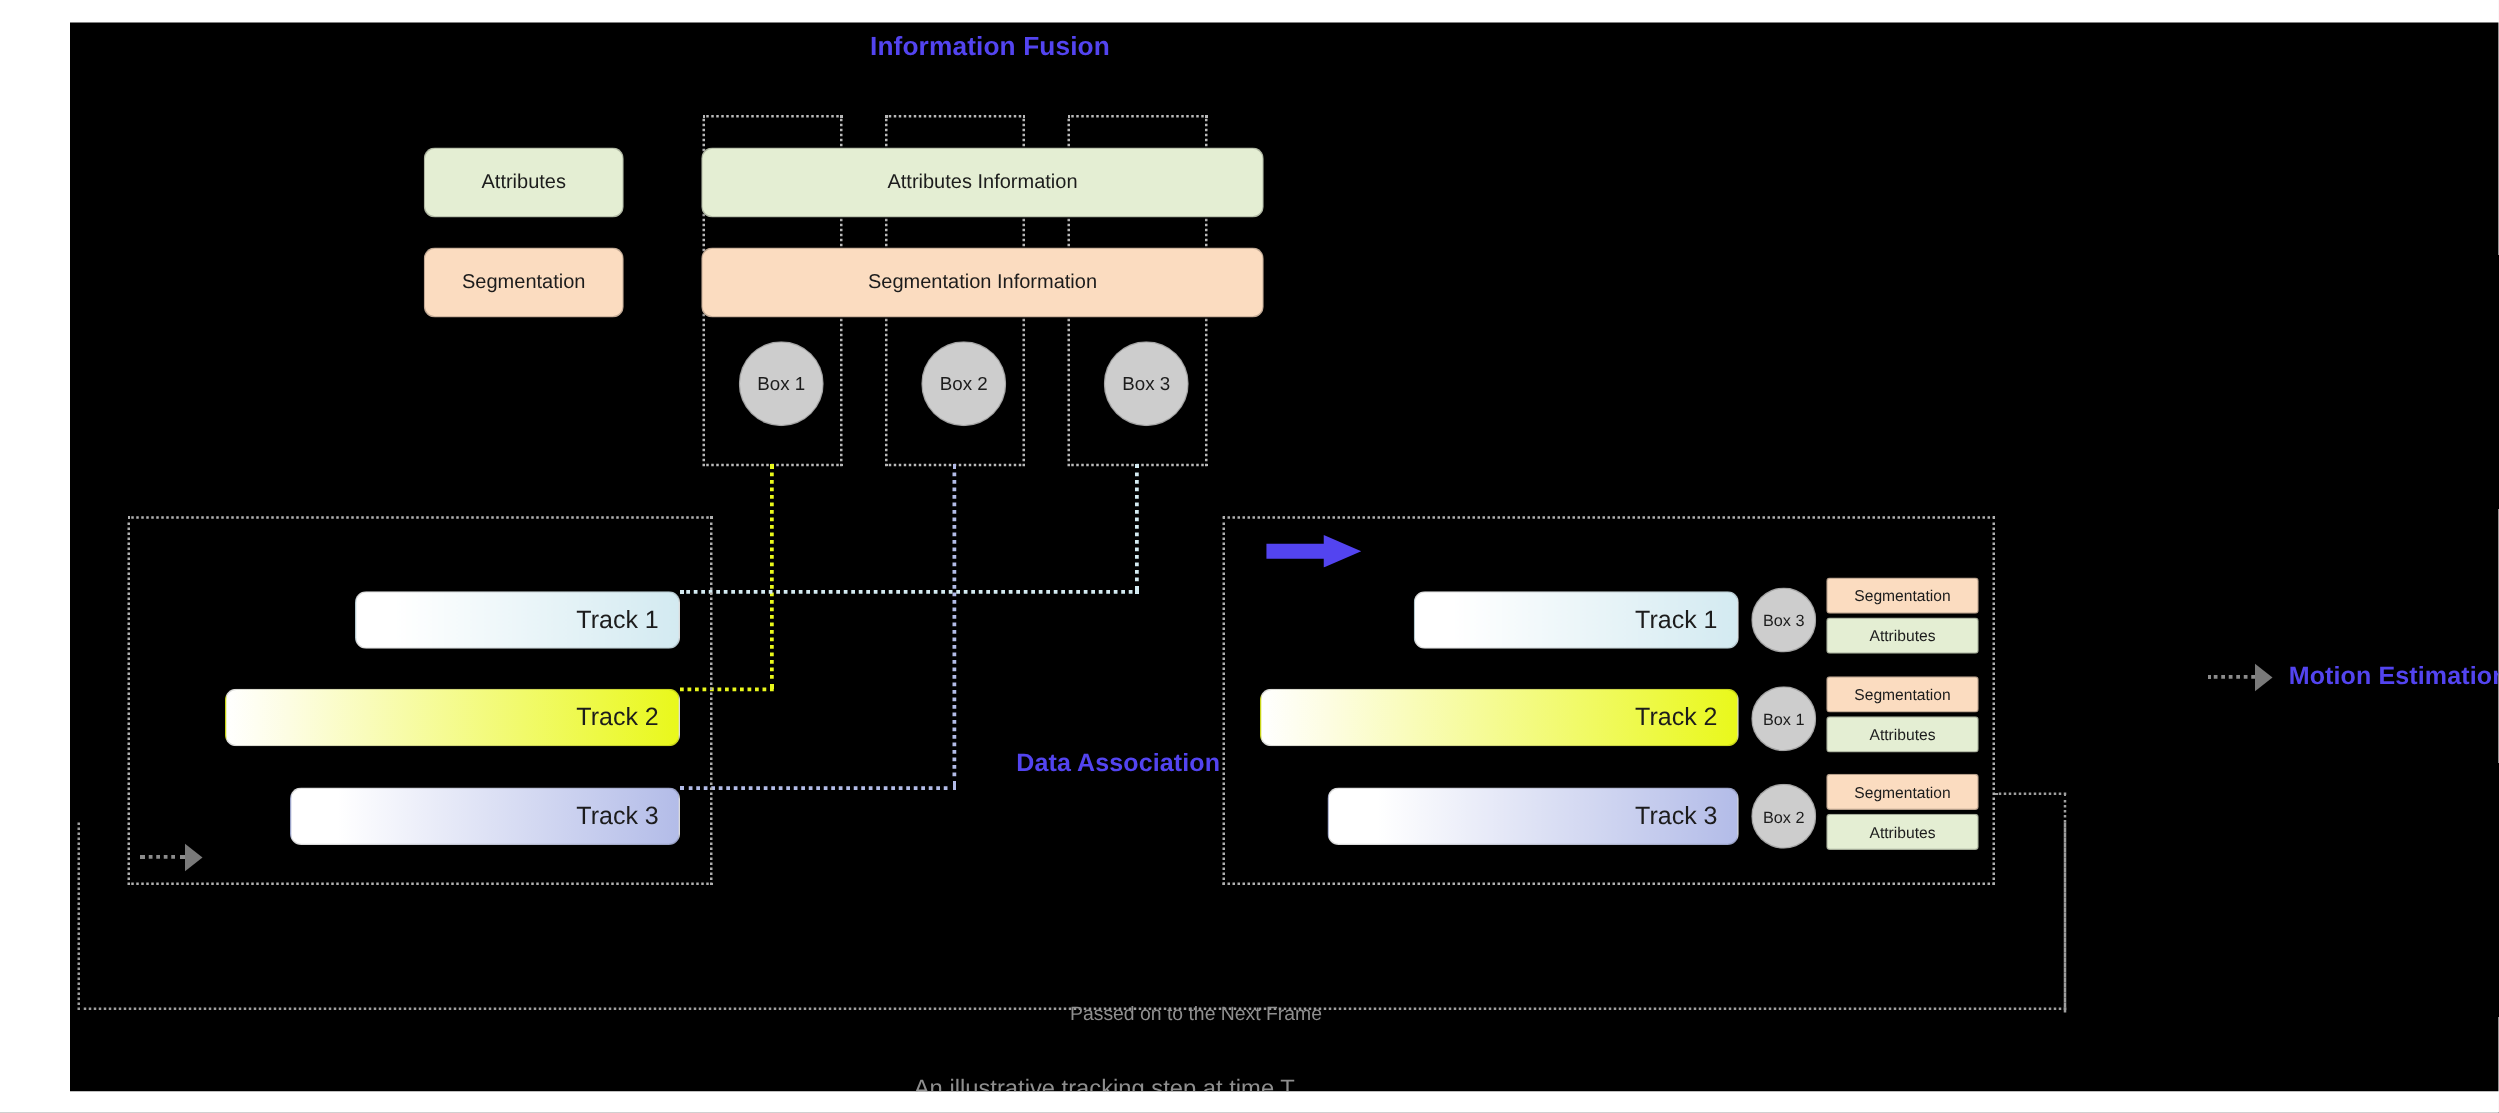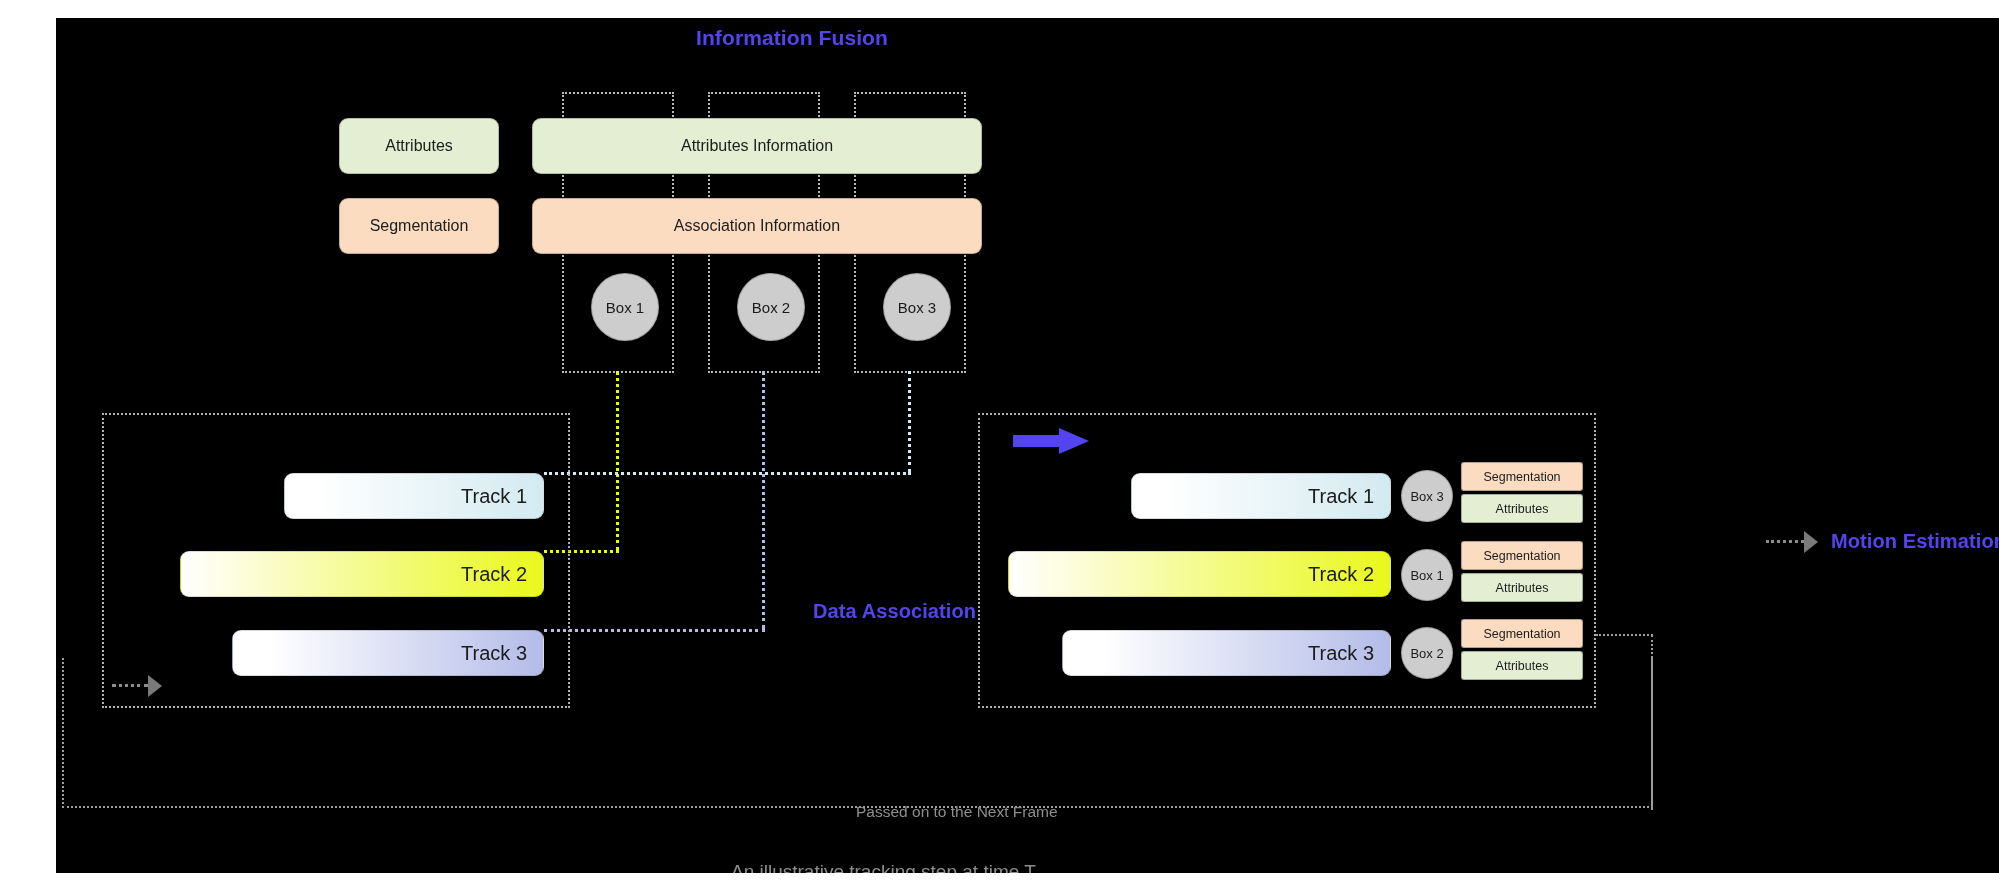--- a/index.html
+++ b/index.html
@@ -69,21 +69,21 @@
     font-size: 16px;
     color: #1c1c1c;
     border: 1px solid rgba(0,0,0,0.22);
     box-shadow: 0 1px 2px rgba(0,0,0,0.35);
   }
   .legend-box { left: 283px; width: 160px; height: 56px; }
   #legend-attributes   { top: 100px; background: #e4eed3; }
   #legend-segmentation { top: 180px; background: #fbdcc0; }
   #legend-detections   { top: 260px; background: #cdcdcd; }
 
-  .info-bar { left: 476px; width: 450px; }
+  .info-bar { left: 505px; width: 450px; }
   #bar-attributes   { top: 100px; height: 56px; background: #e4eed3; }
   #bar-segmentation { top: 180px; height: 56px; background: #fbdcc0; }
 
   
   .box-circle {
     border-radius: 50%;
     background: #cdcdcd;
     border: 1px solid rgba(0,0,0,0.2);
     display: flex; align-items: center; justify-content: center;
     font-size: 15px; color: #1c1c1c;
@@ -228,21 +228,21 @@
 
     <div class="abs group-col" id="group-col-1"></div>
     <div class="abs group-col" id="group-col-2"></div>
     <div class="abs group-col" id="group-col-3"></div>
     <div class="abs group-col-bottom" id="group-bot-1"></div>
     <div class="abs group-col-bottom" id="group-bot-2"></div>
     <div class="abs group-col-bottom" id="group-bot-3"></div>
 
     <div class="abs info-bar" id="bar-attributes">Attributes Information</div>
 
-    <div class="abs info-bar" id="bar-segmentation">Association Information</div>
+    <div class="abs info-bar" id="bar-segmentation">Segmentation Information</div>
 
     <div class="abs box-circle top-circle" id="top-box-1">Box 1</div>
 
     <div class="abs box-circle top-circle" id="top-box-2">Box 2</div>
 
     <div class="abs box-circle top-circle" id="top-box-3">Box 3</div>
 
     <div class="abs v-dot c-yellow" id="conn1-v"></div>
     <div class="abs h-dot c-yellow" id="conn1-h"></div>
 

